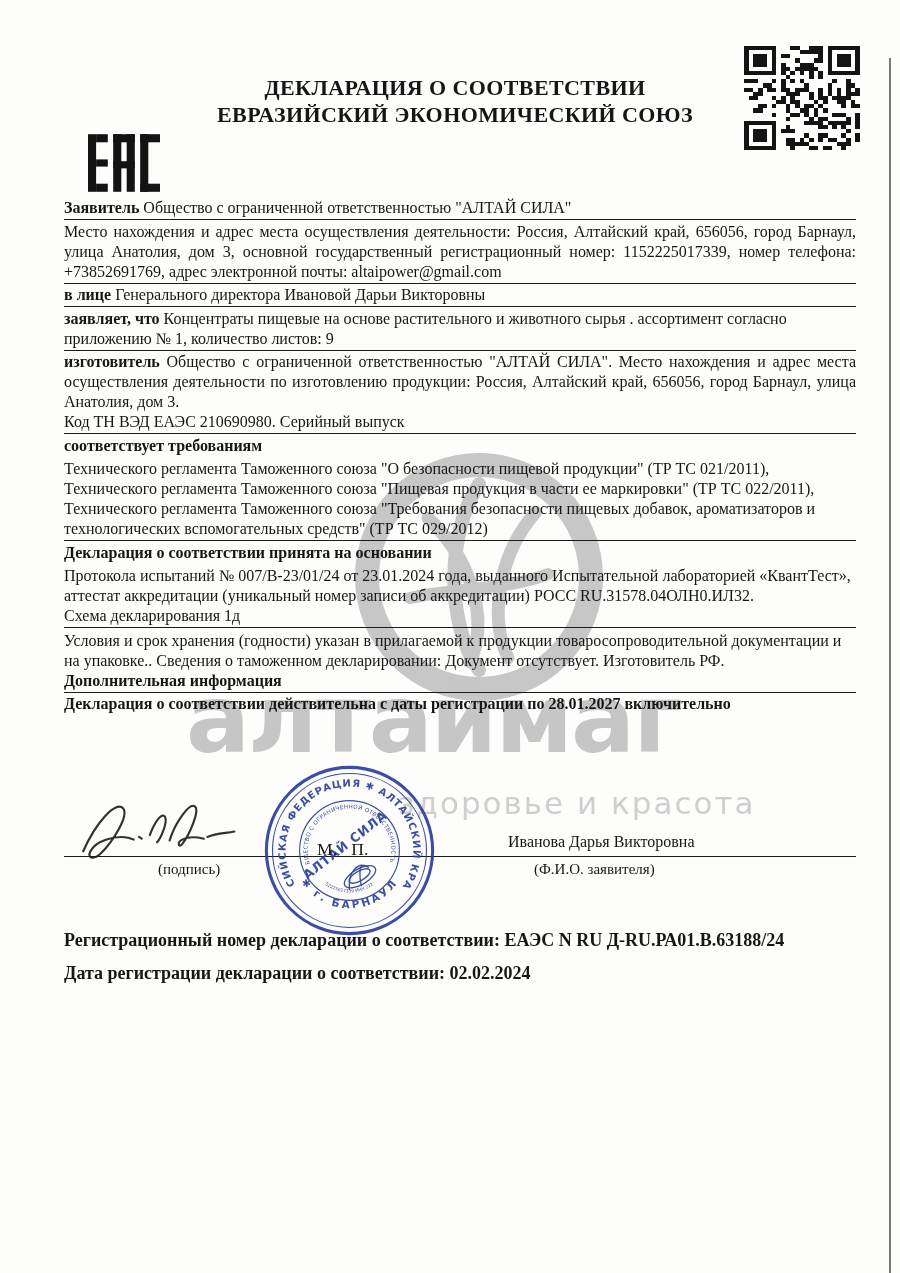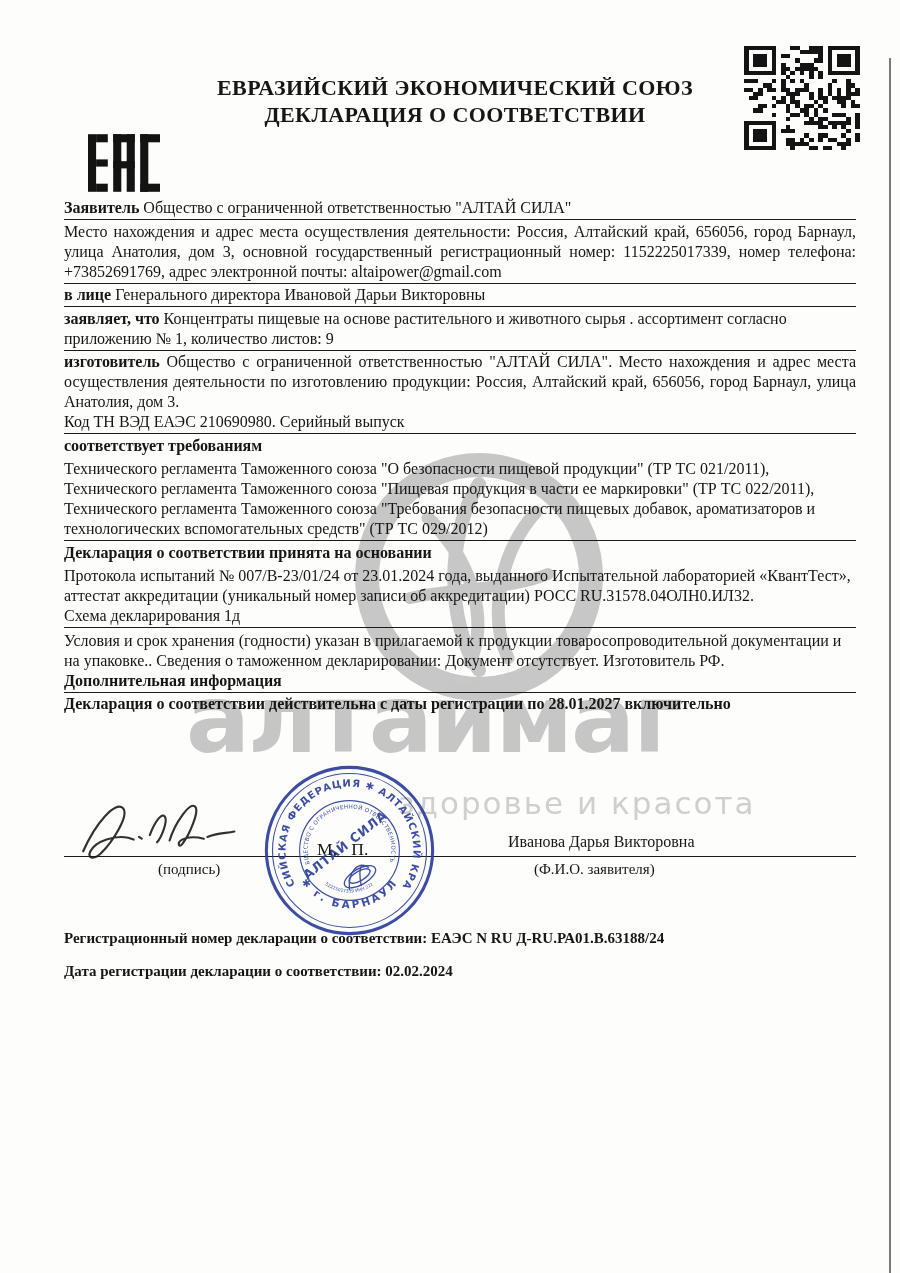--- a/index.html
+++ b/index.html
@@ -24,21 +24,21 @@
   .sigline{position:absolute;left:64px;top:856px;width:792px;height:0;
            border-top:1.6px solid #1a1a1a;z-index:3;}
   .sig-caption{position:absolute;left:158px;top:861px;font-size:15px;z-index:3;}
   .fio-name{position:absolute;left:508px;top:833px;font-size:16px;z-index:3;}
   .fio-caption{position:absolute;left:534px;top:861px;font-size:15px;z-index:3;}
   .mp{position:absolute;left:317px;top:839px;font-size:17.5px;word-spacing:10px;z-index:5;}
   .signature{position:absolute;left:76px;top:795px;z-index:4;}
   .stamp{position:absolute;left:262px;top:763px;z-index:4;opacity:.92;}
 
   
-  .regline{position:absolute;left:64px;font-weight:bold;font-size:15px;z-index:3;}
+  .regline{position:absolute;left:64px;font-weight:bold;font-size:18px;z-index:3;}
   .reg-number{top:930px;}
   .reg-date{top:963px;}
 
   
   .wm-emblem{position:absolute;left:350px;top:448px;z-index:1;}
   .wm-brand{position:absolute;left:186px;top:672px;z-index:1;
             font-family:"DejaVu Sans",sans-serif;font-weight:bold;font-size:95px;
             letter-spacing:-2px;color:#c6c6c6;line-height:1;}
   .wm-tagline{position:absolute;left:398px;top:788px;z-index:2;
               font-family:"DejaVu Sans",sans-serif;font-size:31px;letter-spacing:2px;
@@ -59,22 +59,22 @@
       <path d="M129 36 C 96 86, 96 176, 129 222" stroke-width="14"></path>
       <path d="M78 70 C 120 110, 140 170, 120 214" stroke-width="13"></path>
       <path d="M186 64 C 150 104, 138 168, 158 210" stroke-width="13"></path>
       <path d="M60 150 C 100 140, 160 142, 198 126" stroke-width="12"></path>
     </g>
   </svg>
   <div class="wm-brand">алтаймаг</div>
   <div class="wm-tagline">здоровье и красота</div>
 
   <div class="title">
+    <div>ДЕКЛАРАЦИЯ О СООТВЕТСТВИИ</div>
     <div>ЕВРАЗИЙСКИЙ ЭКОНОМИЧЕСКИЙ СОЮЗ</div>
-    <div>ДЕКЛАРАЦИЯ О СООТВЕТСТВИИ</div>
   </div>
 
   <svg class="eac" width="72" height="64" viewBox="0 0 80 64" fill="#131313">
     <rect x="0" y="0" width="9" height="64"></rect>
       <rect x="9" y="0" width="13" height="9"></rect>
     <rect x="9" y="28" width="13" height="8"></rect>
       <rect x="9" y="55" width="13" height="9"></rect>
     <rect x="28" y="0" width="9" height="64"></rect>
       <rect x="43" y="0" width="9" height="64"></rect>
     <rect x="28" y="0" width="24" height="9"></rect>

